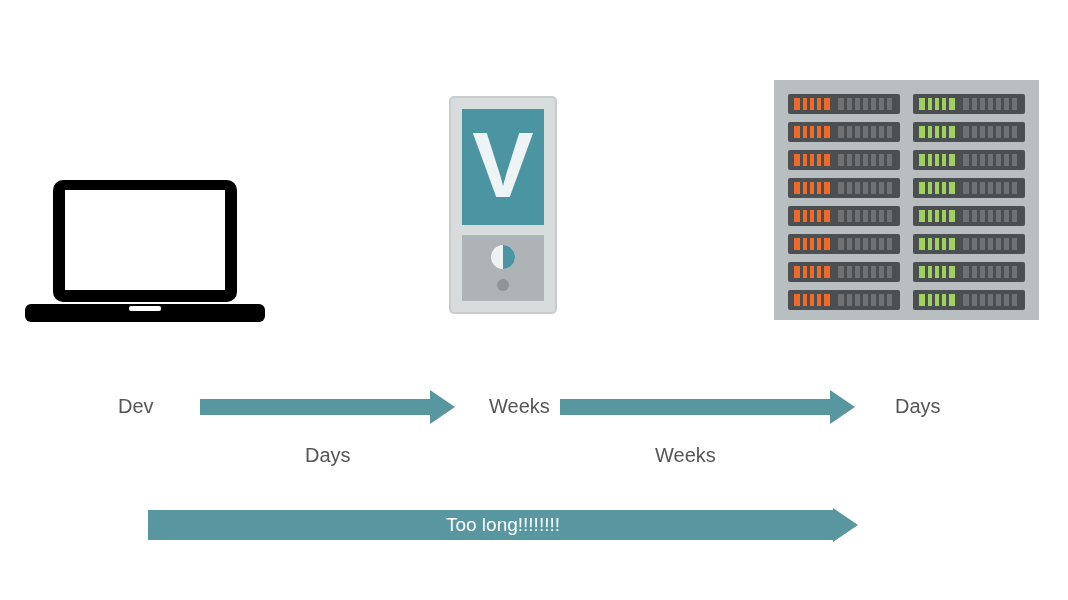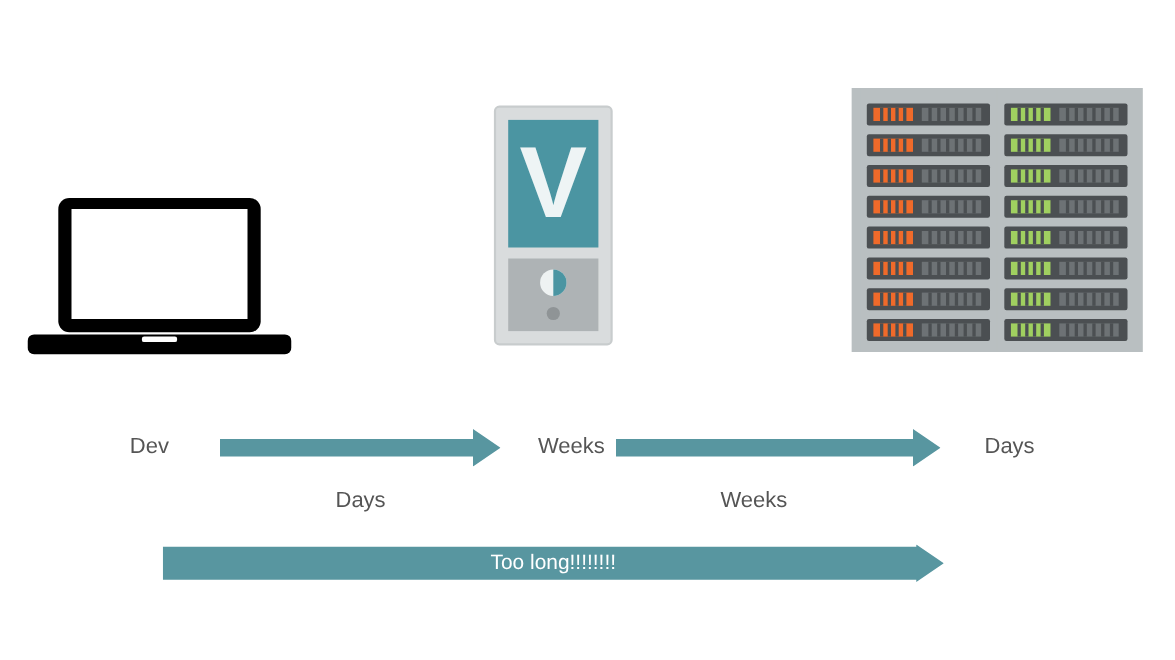--- a/index.html
+++ b/index.html
@@ -45,21 +45,21 @@
     width: 100%;
     height: 40px;
     font-size: 20px;
     text-align: center;
   }
   .label-dev   { position: absolute; left: 118px; top: 0; }
   .label-test  { position: absolute; left: 489px; top: 0; }
   .label-prod  { position: absolute; left: 895px; top: 0; }
   .arrow1-wrap { position: absolute; left: 200px; top: 390px; width: 255px; height: 34px; }
   .arrow2-wrap { position: absolute; left: 560px; top: 390px; width: 295px; height: 34px; }
-  .arrow3-wrap { position: absolute; left: 148px; top: 495px; width: 710px; height: 34px; text-align: center; }
+  .arrow3-wrap { position: absolute; left: 148px; top: 508px; width: 710px; height: 34px; text-align: center; }
   .duration-row {
     position: absolute;
     top: 444px;
     left: 0;
     width: 100%;
     font-size: 20px;
   }
   .dur-days  { position: absolute; left: 273px; top: 0; margin-left: 32px; }
   .dur-weeks { position: absolute; left: 655px; top: 0; }
   .banner-text {

